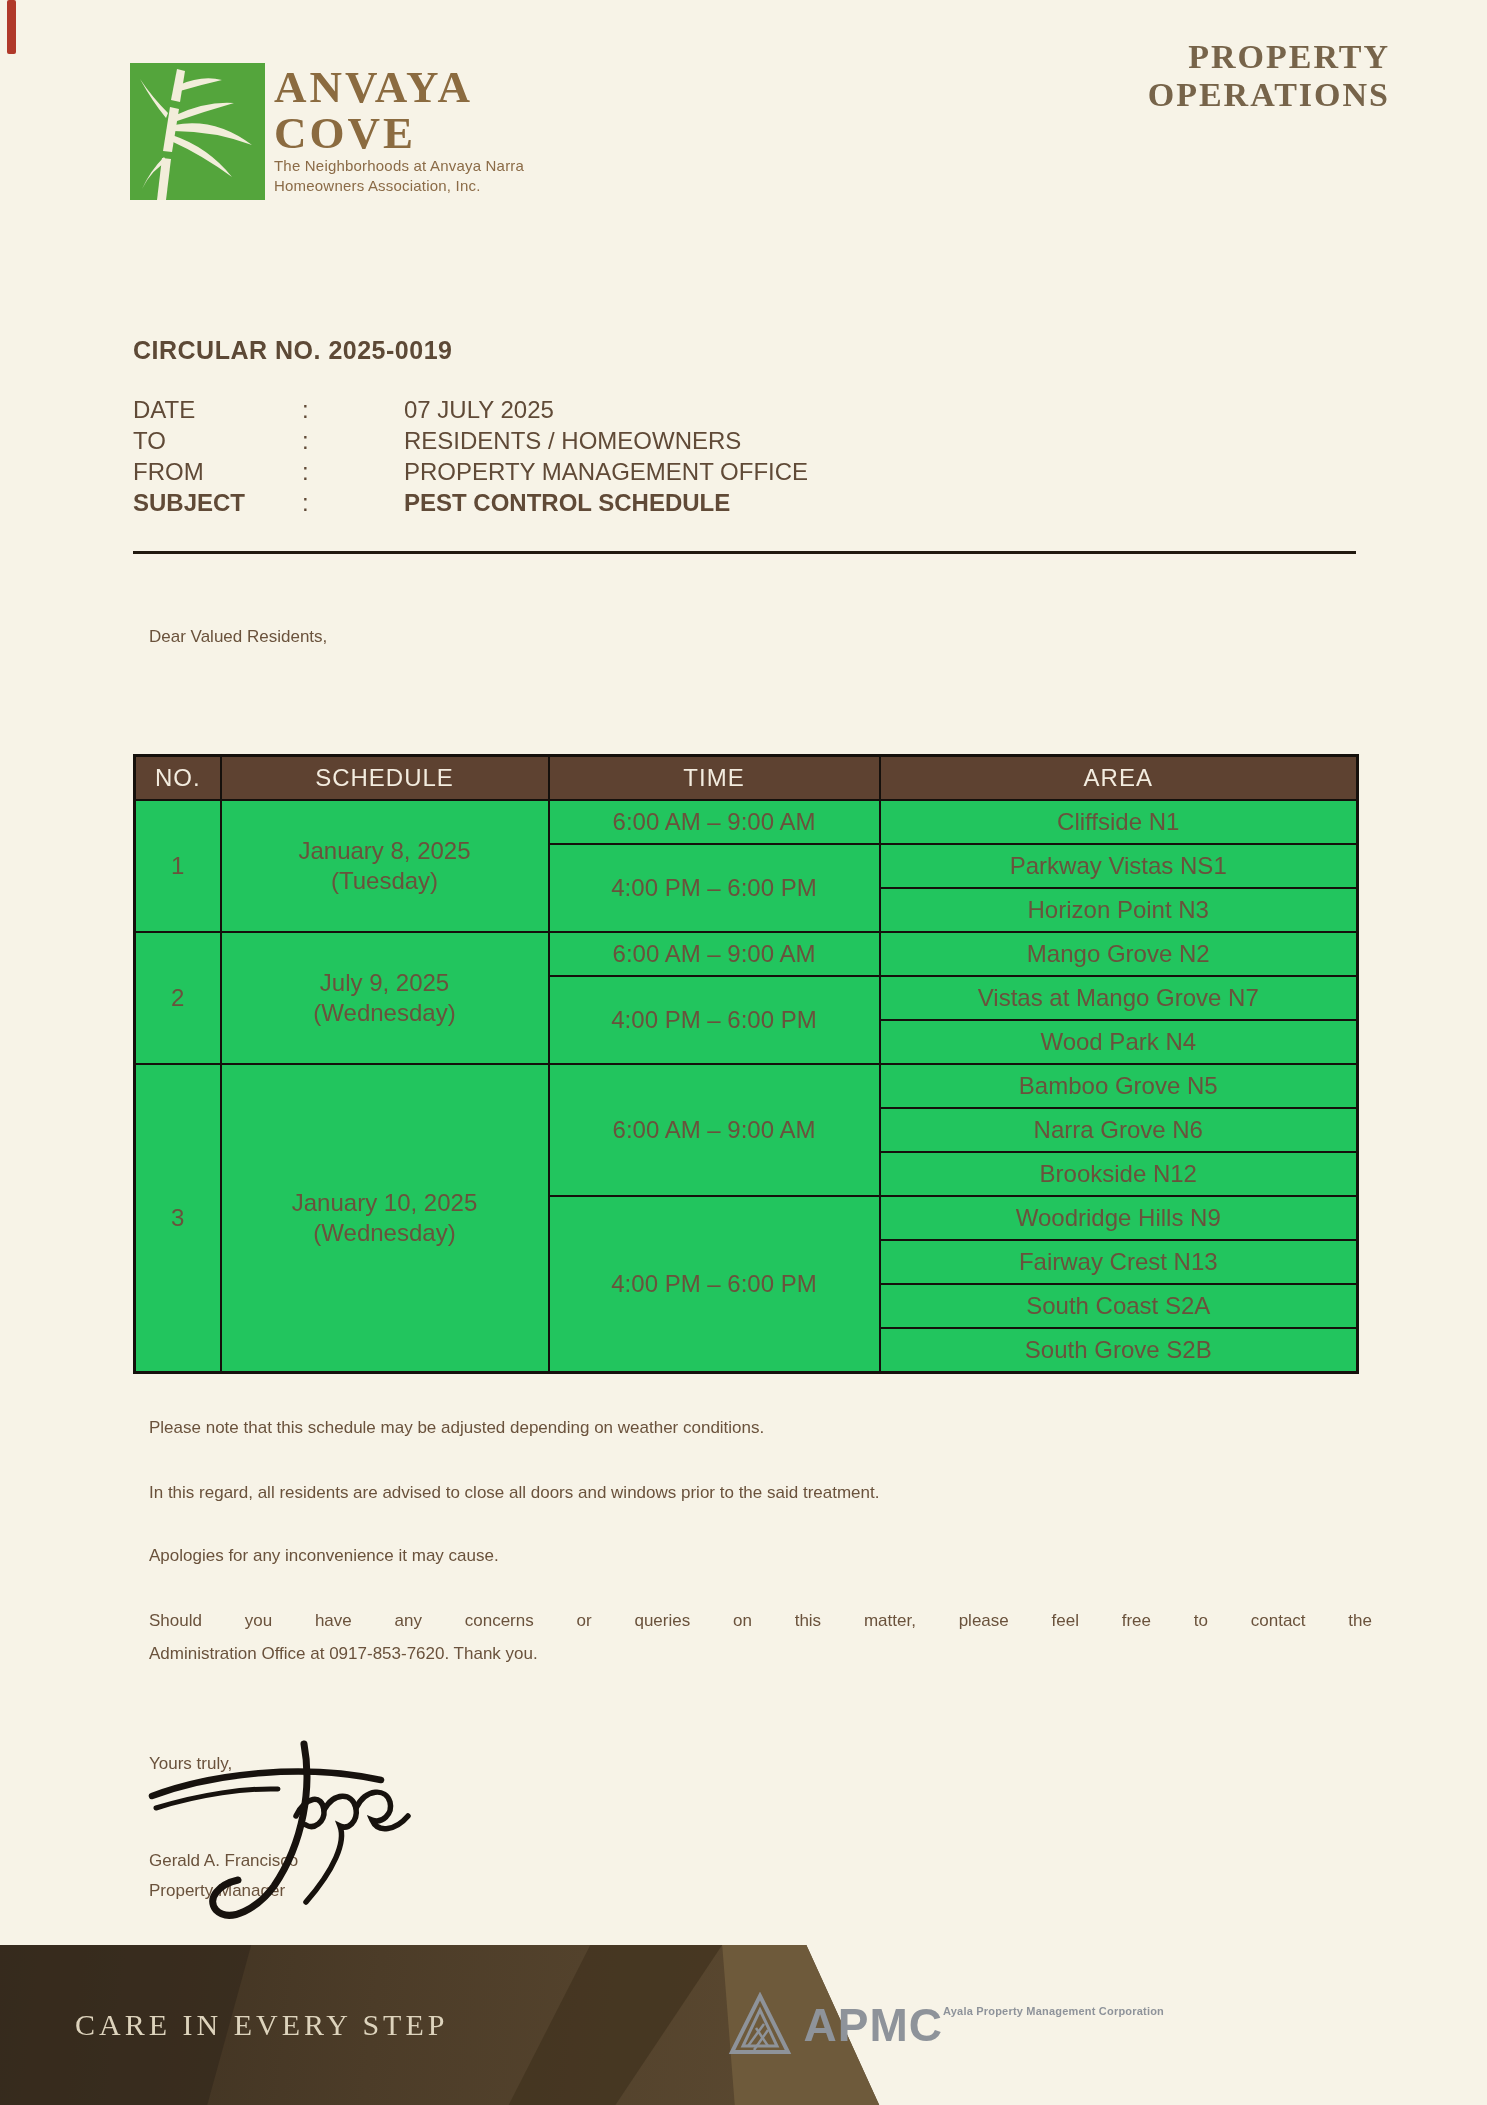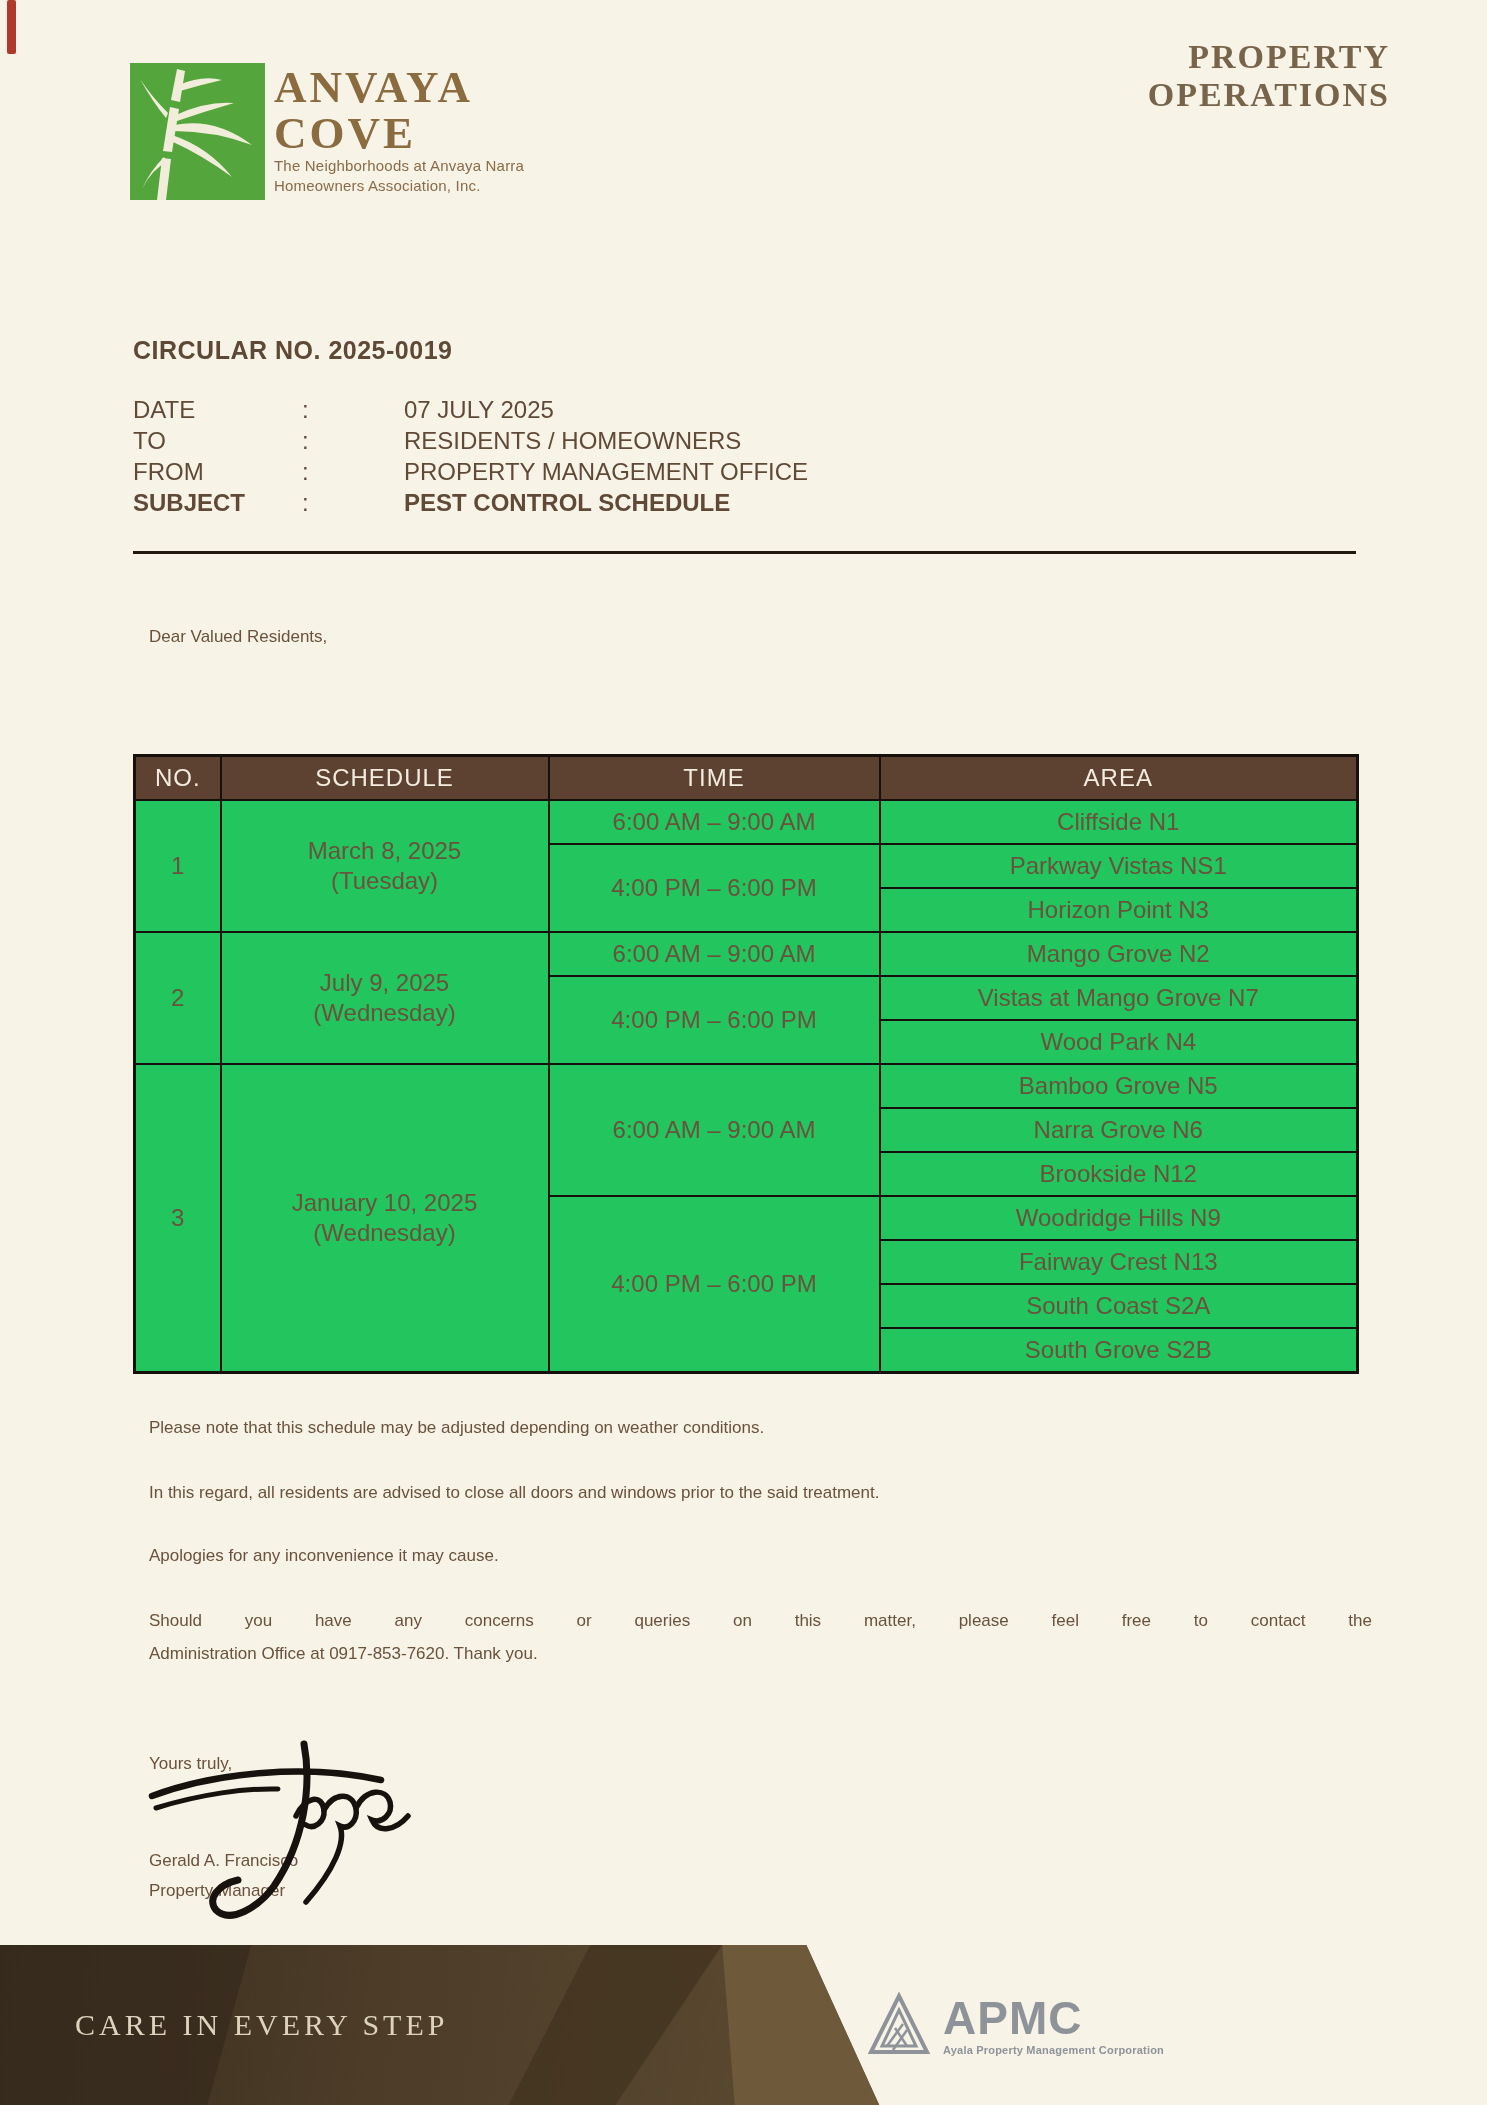--- a/index.html
+++ b/index.html
@@ -53,21 +53,21 @@
   .footer{left:0;bottom:0;width:1256px;height:160px;background:#f7f3e7;}
   .f-layer{position:absolute;inset:0;}
   .f-base{clip-path:polygon(0 0,64.2% 0,70% 100%,0 100%);
           background:linear-gradient(97deg,#3a2e1f 0%,#4c3c28 30%,#5a4830 62%,#675438 100%);}
   .f-dark1{clip-path:polygon(0 0,20% 0,16.5% 100%,0 100%);background:#342a1c;opacity:.7;}
   .f-dark2{clip-path:polygon(47% 0,57.5% 0,49% 100%,40.5% 100%);background:#41331f;opacity:.75;}
   .f-light{clip-path:polygon(57.5% 0,64.2% 0,70% 100%,58.5% 100%);background:#6e5a3b;}
   .slogan{position:absolute;left:75px;top:50%;transform:translateY(-50%);
           font-family:"Liberation Serif", serif;font-size:30px;letter-spacing:4px;color:#ddd3bc;}
   .apmc{position:absolute;right:92px;top:50%;transform:translateY(-50%);display:flex;align-items:center;gap:12px;}
-  .apmc-txt{display:flex;flex-direction:column;line-height:1;}
+  .apmc-txt{display:flex;flex-direction:row;line-height:1;}
   .apmc-acronym{font-size:46px;font-weight:bold;color:#8e939a;letter-spacing:1px;}
   .apmc-tagline{font-size:11px;font-weight:bold;color:#8e939a;margin-top:4px;letter-spacing:.2px;}
 </style>
 </head>
 <body>
 
 <div class="page">
 
   <div class="abs artifact"></div>
 
@@ -143,21 +143,21 @@
           <th>SCHEDULE</th>
           <th>TIME</th>
           <th>AREA</th>
         </tr>
       </thead>
       <tbody>
 
         <tr>
           <td rowspan="3">1</td>
           <td rowspan="3">
-            <span class="cellblock">March 8, 2025</span>
+            <span class="cellblock">January 8, 2025</span>
             <span class="cellblock">(Tuesday)</span>
           </td>
           <td>6:00 AM – 9:00 AM</td>
           <td>Cliffside N1</td>
         </tr>
         <tr>
           <td rowspan="2">4:00 PM – 6:00 PM</td>
           <td>Parkway Vistas NS1</td>
         </tr>
         <tr>

